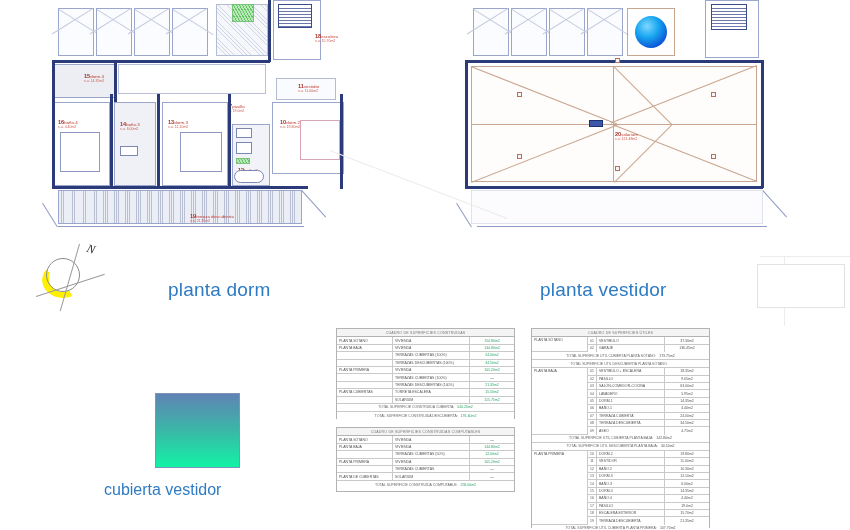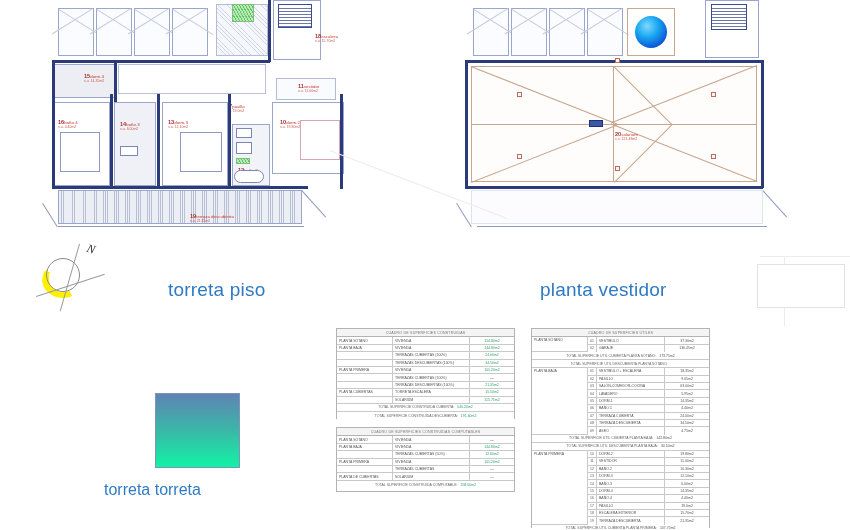--- a/index.html
+++ b/index.html
@@ -293,25 +293,25 @@
 <div class="titleblock" style="left:757px; top:264px; width:88px; height:44px;"></div>
 
 <div class="compass" style="left:34px; top:244px; width:80px; height:90px;">
   <div class="moon"></div>
   <div class="ring"></div>
   <div class="needle" style="left:2px; top:52px; transform:rotate(-18deg);"></div>
   <div class="needle" style="left:46px; top:0px; width:70px; transform:rotate(106deg);"></div>
   <div class="n">N</div>
 </div>
 
-<div class="plantitle" style="left:168px; top:279px;">torreta piso</div>
+<div class="plantitle" style="left:168px; top:279px;">planta dorm</div>
 <div class="plantitle" style="left:540px; top:279px;">planta vestidor</div>
 
 <div class="swatch" style="left:155px; top:393px; width:85px; height:75px;"></div>
-<div class="legend-label" style="left:104px; top:481px;">torreta torreta</div>
+<div class="legend-label" style="left:104px; top:481px;">cubierta vestidor</div>
 
 <div class="tbl" style="left:336px; top:328px; width:179px; height:91px;">
   <div class="thead">CUADRO DE SUPERFICIES CONSTRUIDAS</div>
 
   <div class="trow">
     <div class="c1">PLANTA SÓTANO</div>
     <div class="c2">VIVIENDA</div>
     <div class="c3">154.80m2</div>
   </div>
   <div class="trow">

